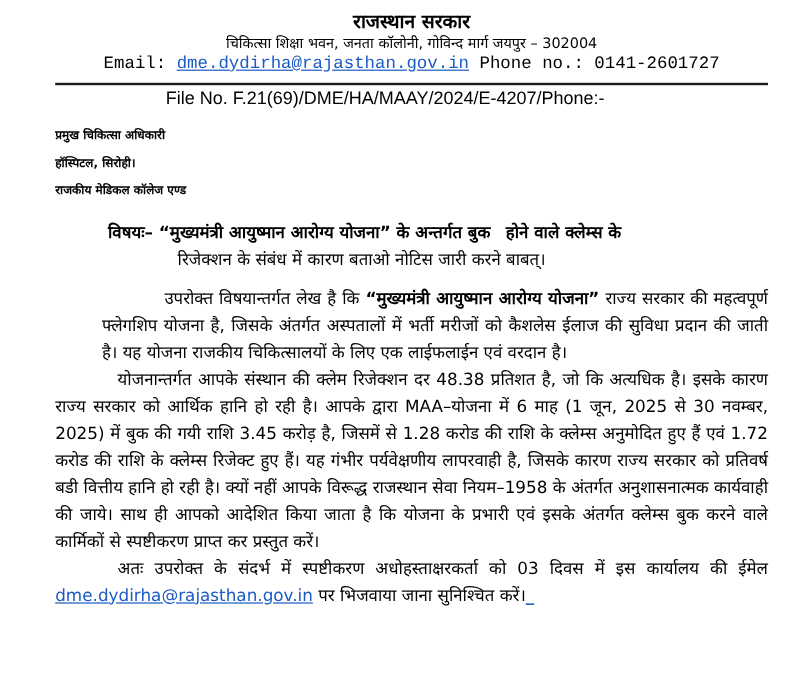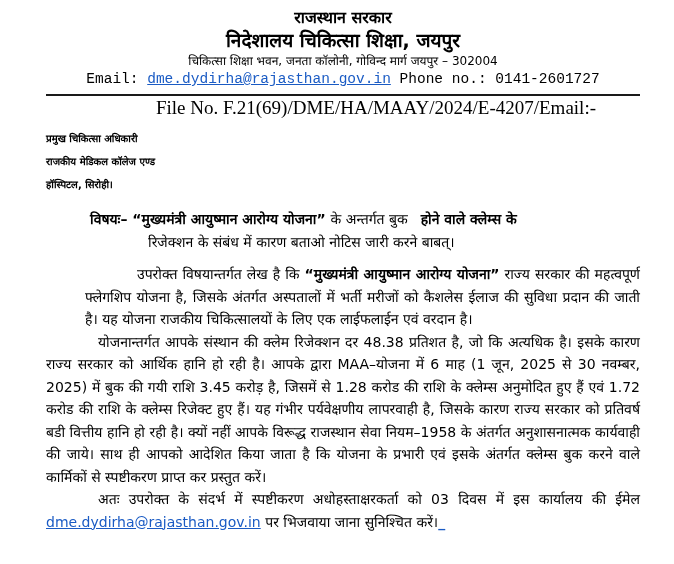--- a/index.html
+++ b/index.html
@@ -19,72 +19,71 @@
   .dir-title{font-size:19px;line-height:25px;font-weight:bold;}
   .addr-line{font-size:12px;line-height:16px;}
   .contact-line{
     font-family:Liberation Mono, monospace;
     font-size:14.5px;line-height:20px;
   }
   .link{color:var(--link,#1a5bc4);text-decoration:underline;cursor:pointer;}
   
   .rule{border:none;border-top:2px solid #1a1a1a;margin:5px 0 0 0;}
   .file-line{
-    display:flex;justify-content:flex-end;
-    font-family:Liberation Serif, serif;
-    font-size:19px;line-height:21px;
+    display:flex;justify-content:center;
+    font-family:Liberation Sans, sans-serif;
+    font-size:15px;line-height:21px;
     padding:1px 44px 0 0;
   }
   
   .addressee{margin-top:9px;font-size:10px;line-height:23px;font-weight:bold;}
   
   .subject{margin-top:12px;font-size:14px;line-height:23px;}
   .subject .s-line1{padding-left:44px;font-weight:bold;}
   .subject .s-line2{padding-left:102px;font-weight:normal;}
-  .subject .mid{font-weight:normal;}
+  .subject .mid{font-weight:bold;}
   .subject .tail{margin-left:8px;}
   
   .para{
     margin:0;
     font-size:14px;line-height:22.5px;
     text-align:justify;
     text-indent:52px;
   }
   .para.first{margin-top:9px;margin-left:39px;}
   .para.last{}
   b{font-weight:bold;}
   .cursor{color:var(--link,#1a5bc4);font-weight:bold;}
 </style>
 </head>
 <body>
 
 <div class="page">
 
   <div class="header">
     <div class="gov-title">राजस्थान सरकार</div>
-    <div class="dir-title">निदेशालय चिकित्सा शिक्षा, जयपुर</div>
     <div class="addr-line">चिकित्सा शिक्षा भवन, जनता कॉलोनी, गोविन्द मार्ग जयपुर – 302004</div>
     <div class="contact-line">
       <span>Email:</span>
       <a class="link">dme.dydirha@rajasthan.gov.in</a>
       <span>Phone no.: 0141-2601727</span>
     </div>
   </div>
 
   <hr class="rule">
 
   <div class="file-line">
     <span>File No. F.21(69)/DME/HA/MAAY/2024/E-4207/</span>
-    <span>Email:-</span>
+    <span>Phone:-</span>
   </div>
 
   <div class="addressee">
     <div>प्रमुख चिकित्सा अधिकारी</div>
+    <div>हॉस्पिटल, सिरोही।</div>
     <div>राजकीय मेडिकल कॉलेज एण्ड</div>
-    <div>हॉस्पिटल, सिरोही।</div>
   </div>
 
   <div class="subject">
     <div class="s-line1">
       <span>विषयः–</span>
       <span>“मुख्यमंत्री आयुष्मान आरोग्य योजना”</span>
       <span class="mid">के अन्तर्गत बुक</span>
       <span class="tail">होने वाले क्लेम्स के</span>
     </div>
     <div class="s-line2">रिजेक्शन के संबंध में कारण बताओ नोटिस जारी करने बाबत्।</div>

